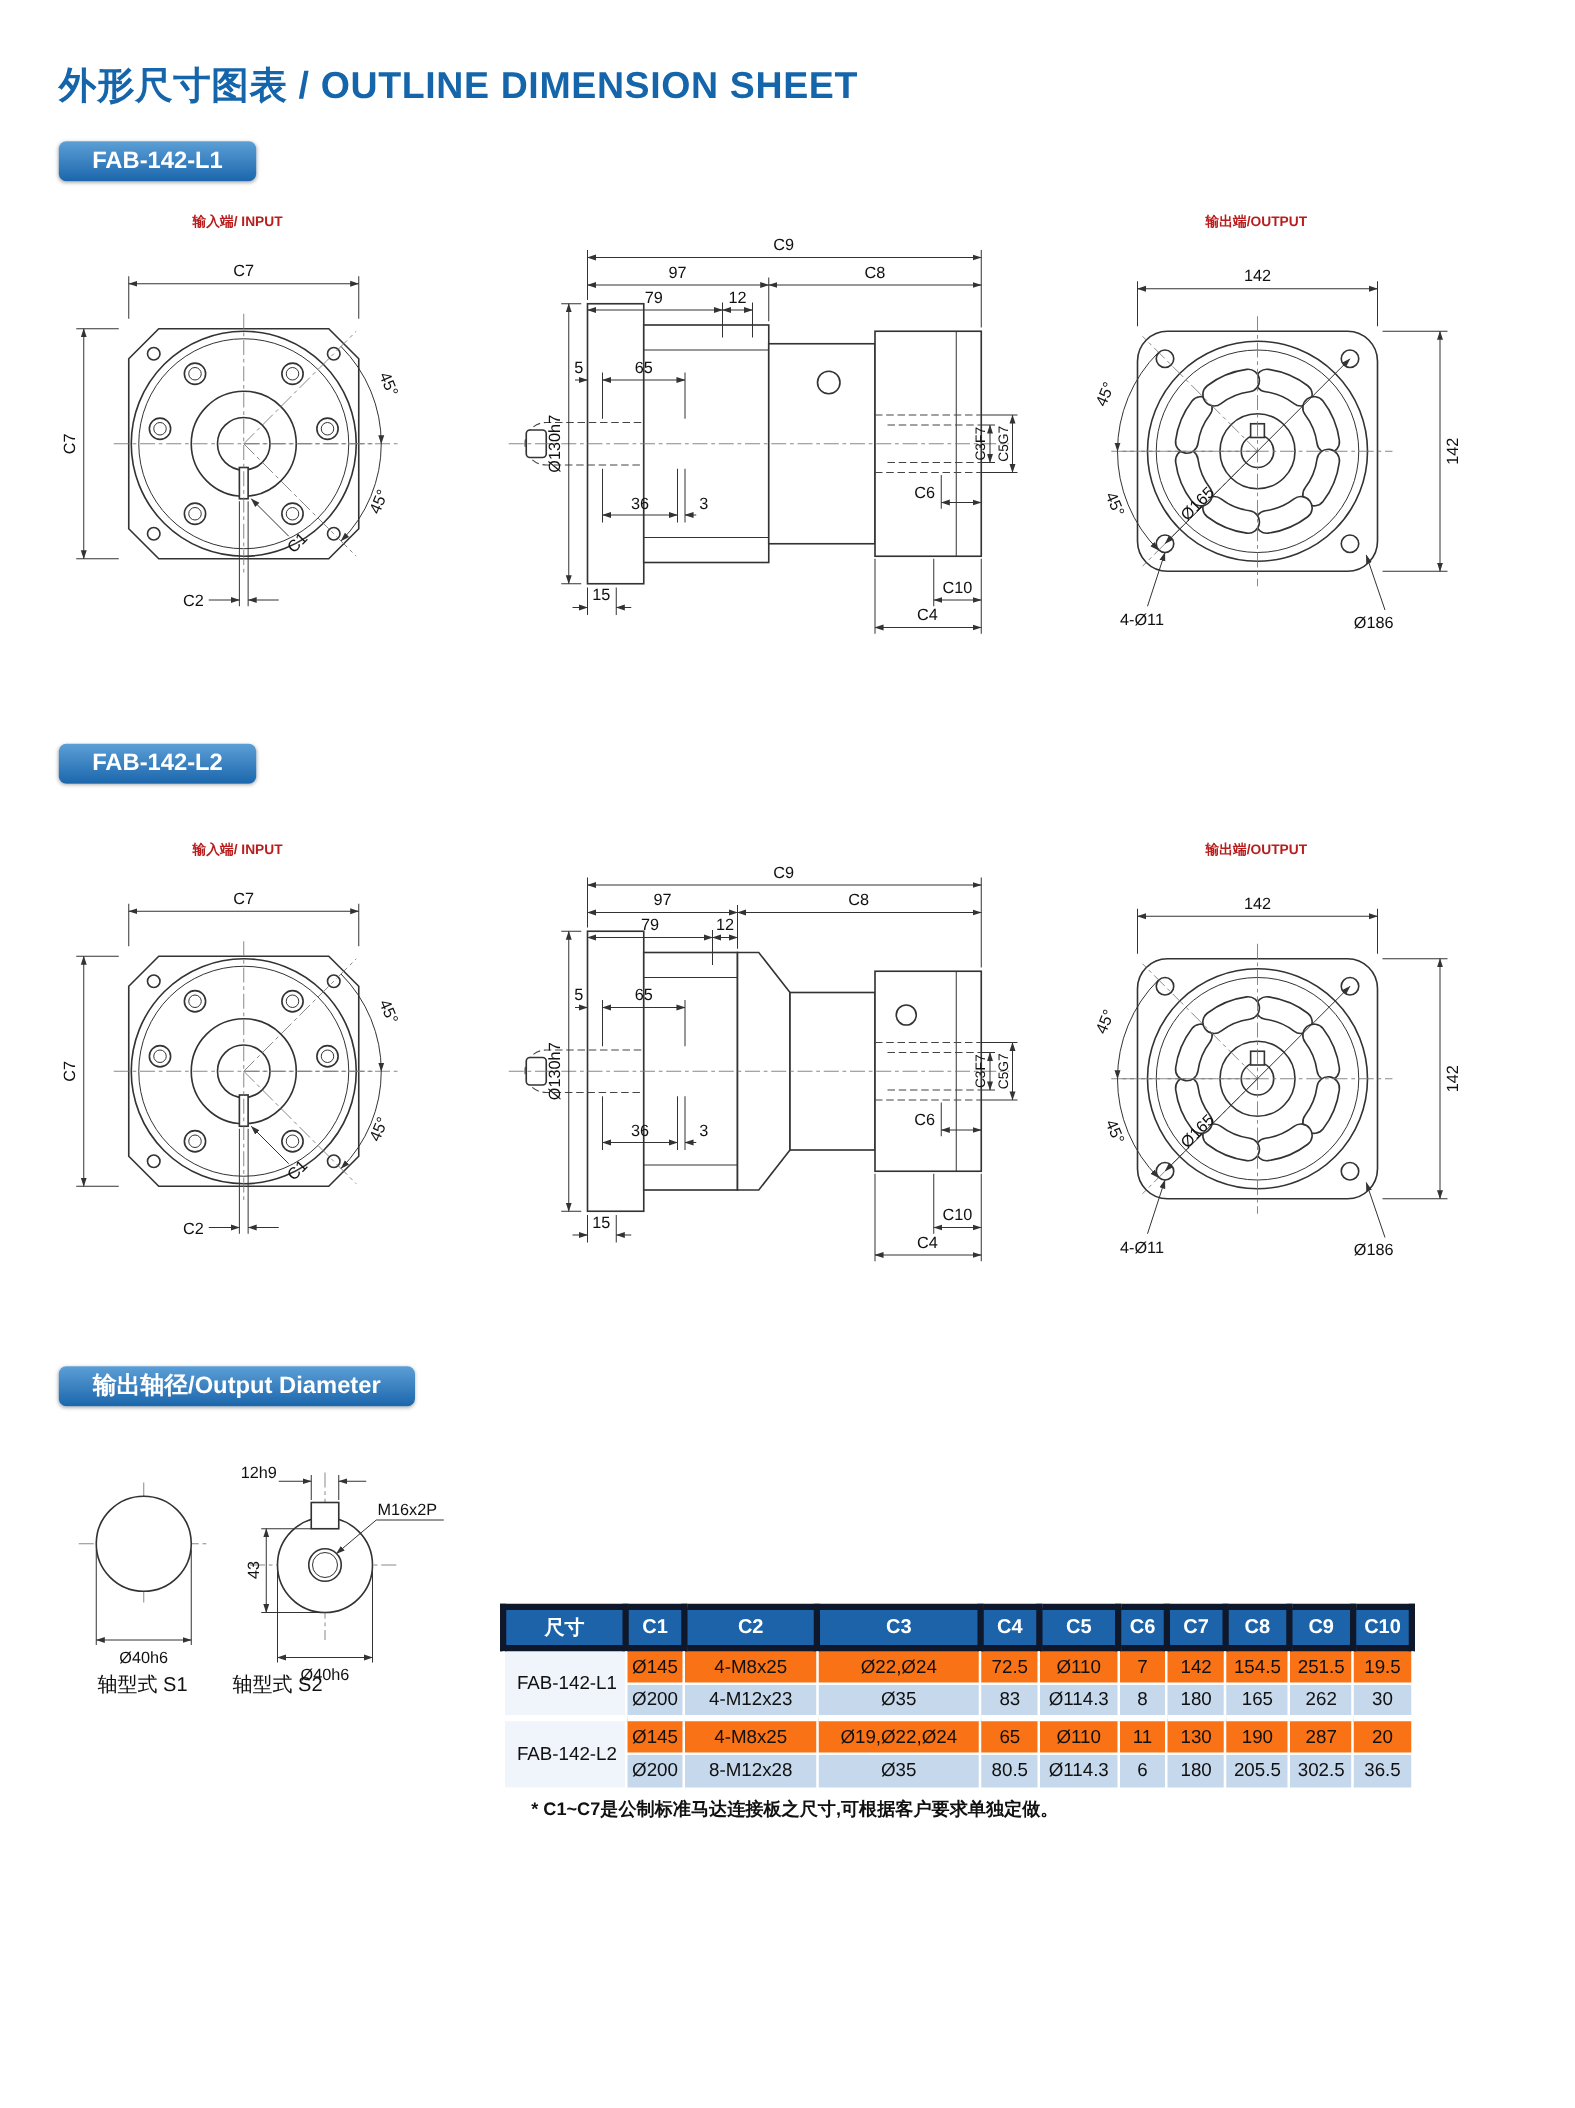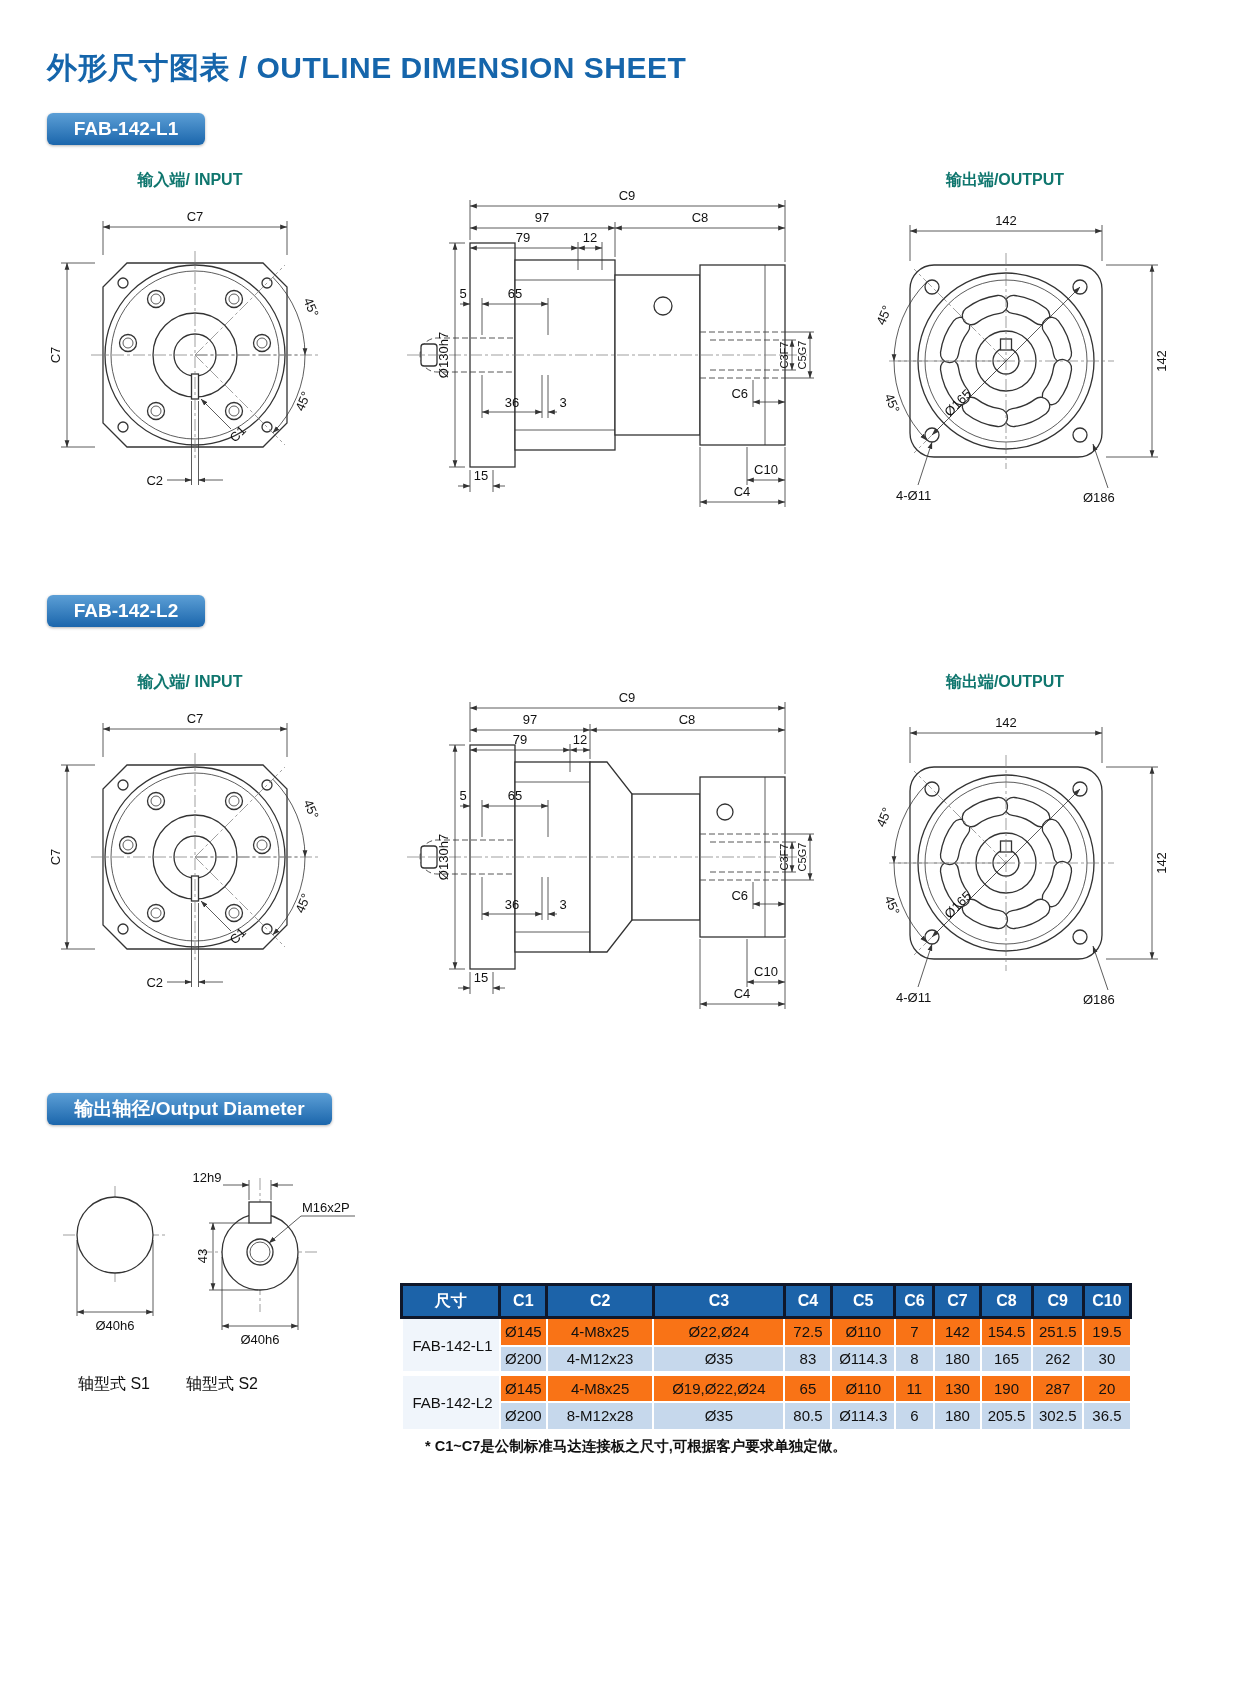--- a/index.html
+++ b/index.html
@@ -7,43 +7,43 @@
   body { font-family:"Liberation Sans", sans-serif; }
   .page { position:relative; width:1260px; height:1554px; background:#fff; overflow:hidden; }
 
   .title { position:absolute; left:47px; top:48px; font-size:30px; font-weight:bold;
            color:#1565ab; letter-spacing:0.5px; }
 
   .badge { position:absolute; height:32px; line-height:32px; text-align:center; color:#fff;
            font-weight:bold; font-size:19px; border-radius:6px;
            background:linear-gradient(#5c9fd6,#1b66ac); box-shadow:0 1px 3px rgba(0,0,0,.3); }
 
-  .dlabel { position:absolute; font-size:16px; font-weight:600; color:#0f766e; width:180px; text-align:center; }
+  .dlabel { position:absolute; font-size:11px; font-weight:600; color:#b91c1c; width:180px; text-align:center; }
 
   .drw { position:absolute; }
   svg .ol   { fill:#fff; stroke:#333; stroke-width:1.3; }
   svg .thin { fill:none; stroke:#333; stroke-width:0.8; }
   svg .dim  { fill:none; stroke:#333; stroke-width:0.8; }
   svg .cl   { fill:none; stroke:#777; stroke-width:0.7; stroke-dasharray:12 3 3 3; }
   svg .hid  { fill:none; stroke:#444; stroke-width:0.9; stroke-dasharray:6 3; }
   svg text  { font-size:13px; fill:#111; font-family:"Liberation Sans",sans-serif; }
   svg text.t11 { font-size:11px; }
 
   .table-wrap { position:absolute; left:400px; top:1283px; width:745px; }
   .dim-table { border-collapse:collapse; table-layout:fixed; width:732px; }
   .dim-table th { background:#1c63a9; color:#fff; font-size:16px; font-weight:bold; height:33px;
-                  border:3px solid #0f172a; text-align:center; }
+                  border:5px solid #0f172a; text-align:center; }
   .dim-table td { font-size:15px; color:#111; height:28px; border:2px solid #fff;
                   text-align:center; background:#f97316; }
   .dim-table tr.alt td { background:#c6d8ec; }
   .dim-table td.model { background:#f0f5fb; text-align:left; padding-left:10px; }
   .dim-table tr.gsep td { border-top:5px solid #fff; }
   .note { font-size:14.5px; color:#111; margin-top:6px; padding-left:25px;font-weight:bold; }
 
-  .s-label { position:absolute; font-size:16px; color:#111;margin-top:36px; }
+  .s-label { position:absolute; font-size:16px; color:#111; }
   .footer-text { position:absolute; top:1616px; right:128px; font-size:17px; font-weight:bold; color:#1b4a7e; }
   .footer-text .pageno { margin-left:5px; }
   .footer-bar { position:absolute; left:0; top:1644px; width:1260px; height:14px; background:#1b4f87; }
 </style>
 </head>
 <body>
 
 <div class="page">
 
   <div class="title">外形尺寸图表 / OUTLINE DIMENSION SHEET</div>

